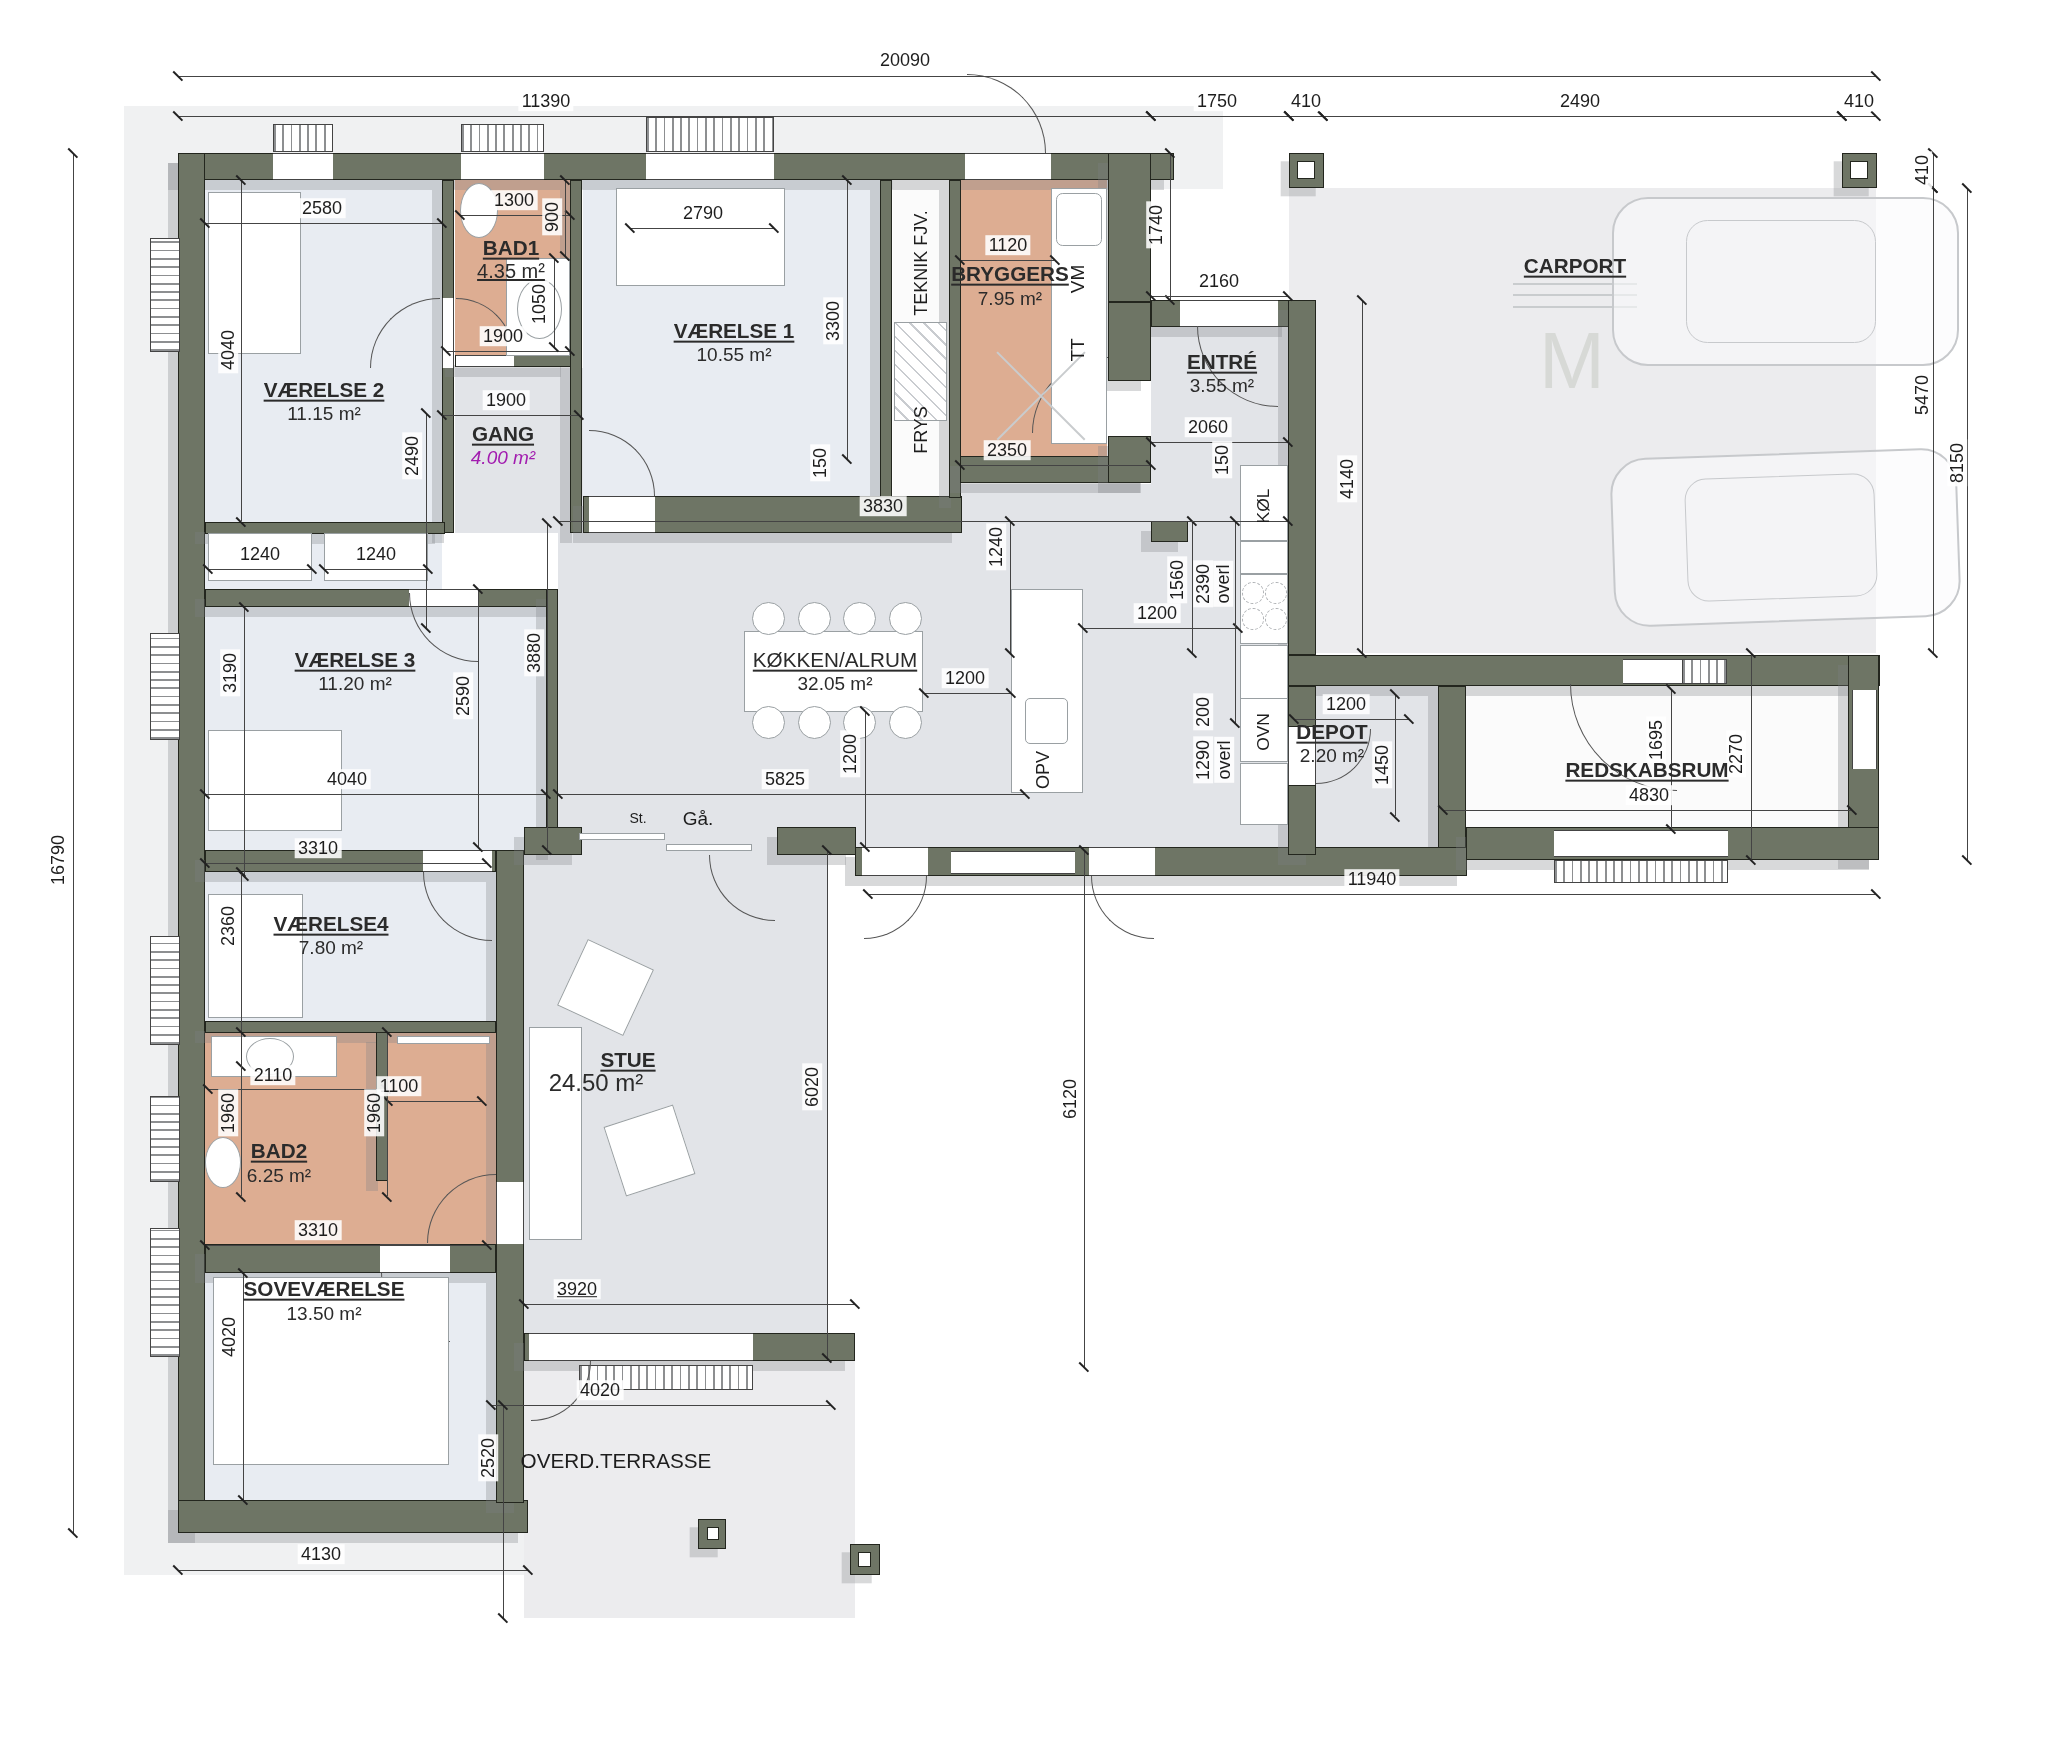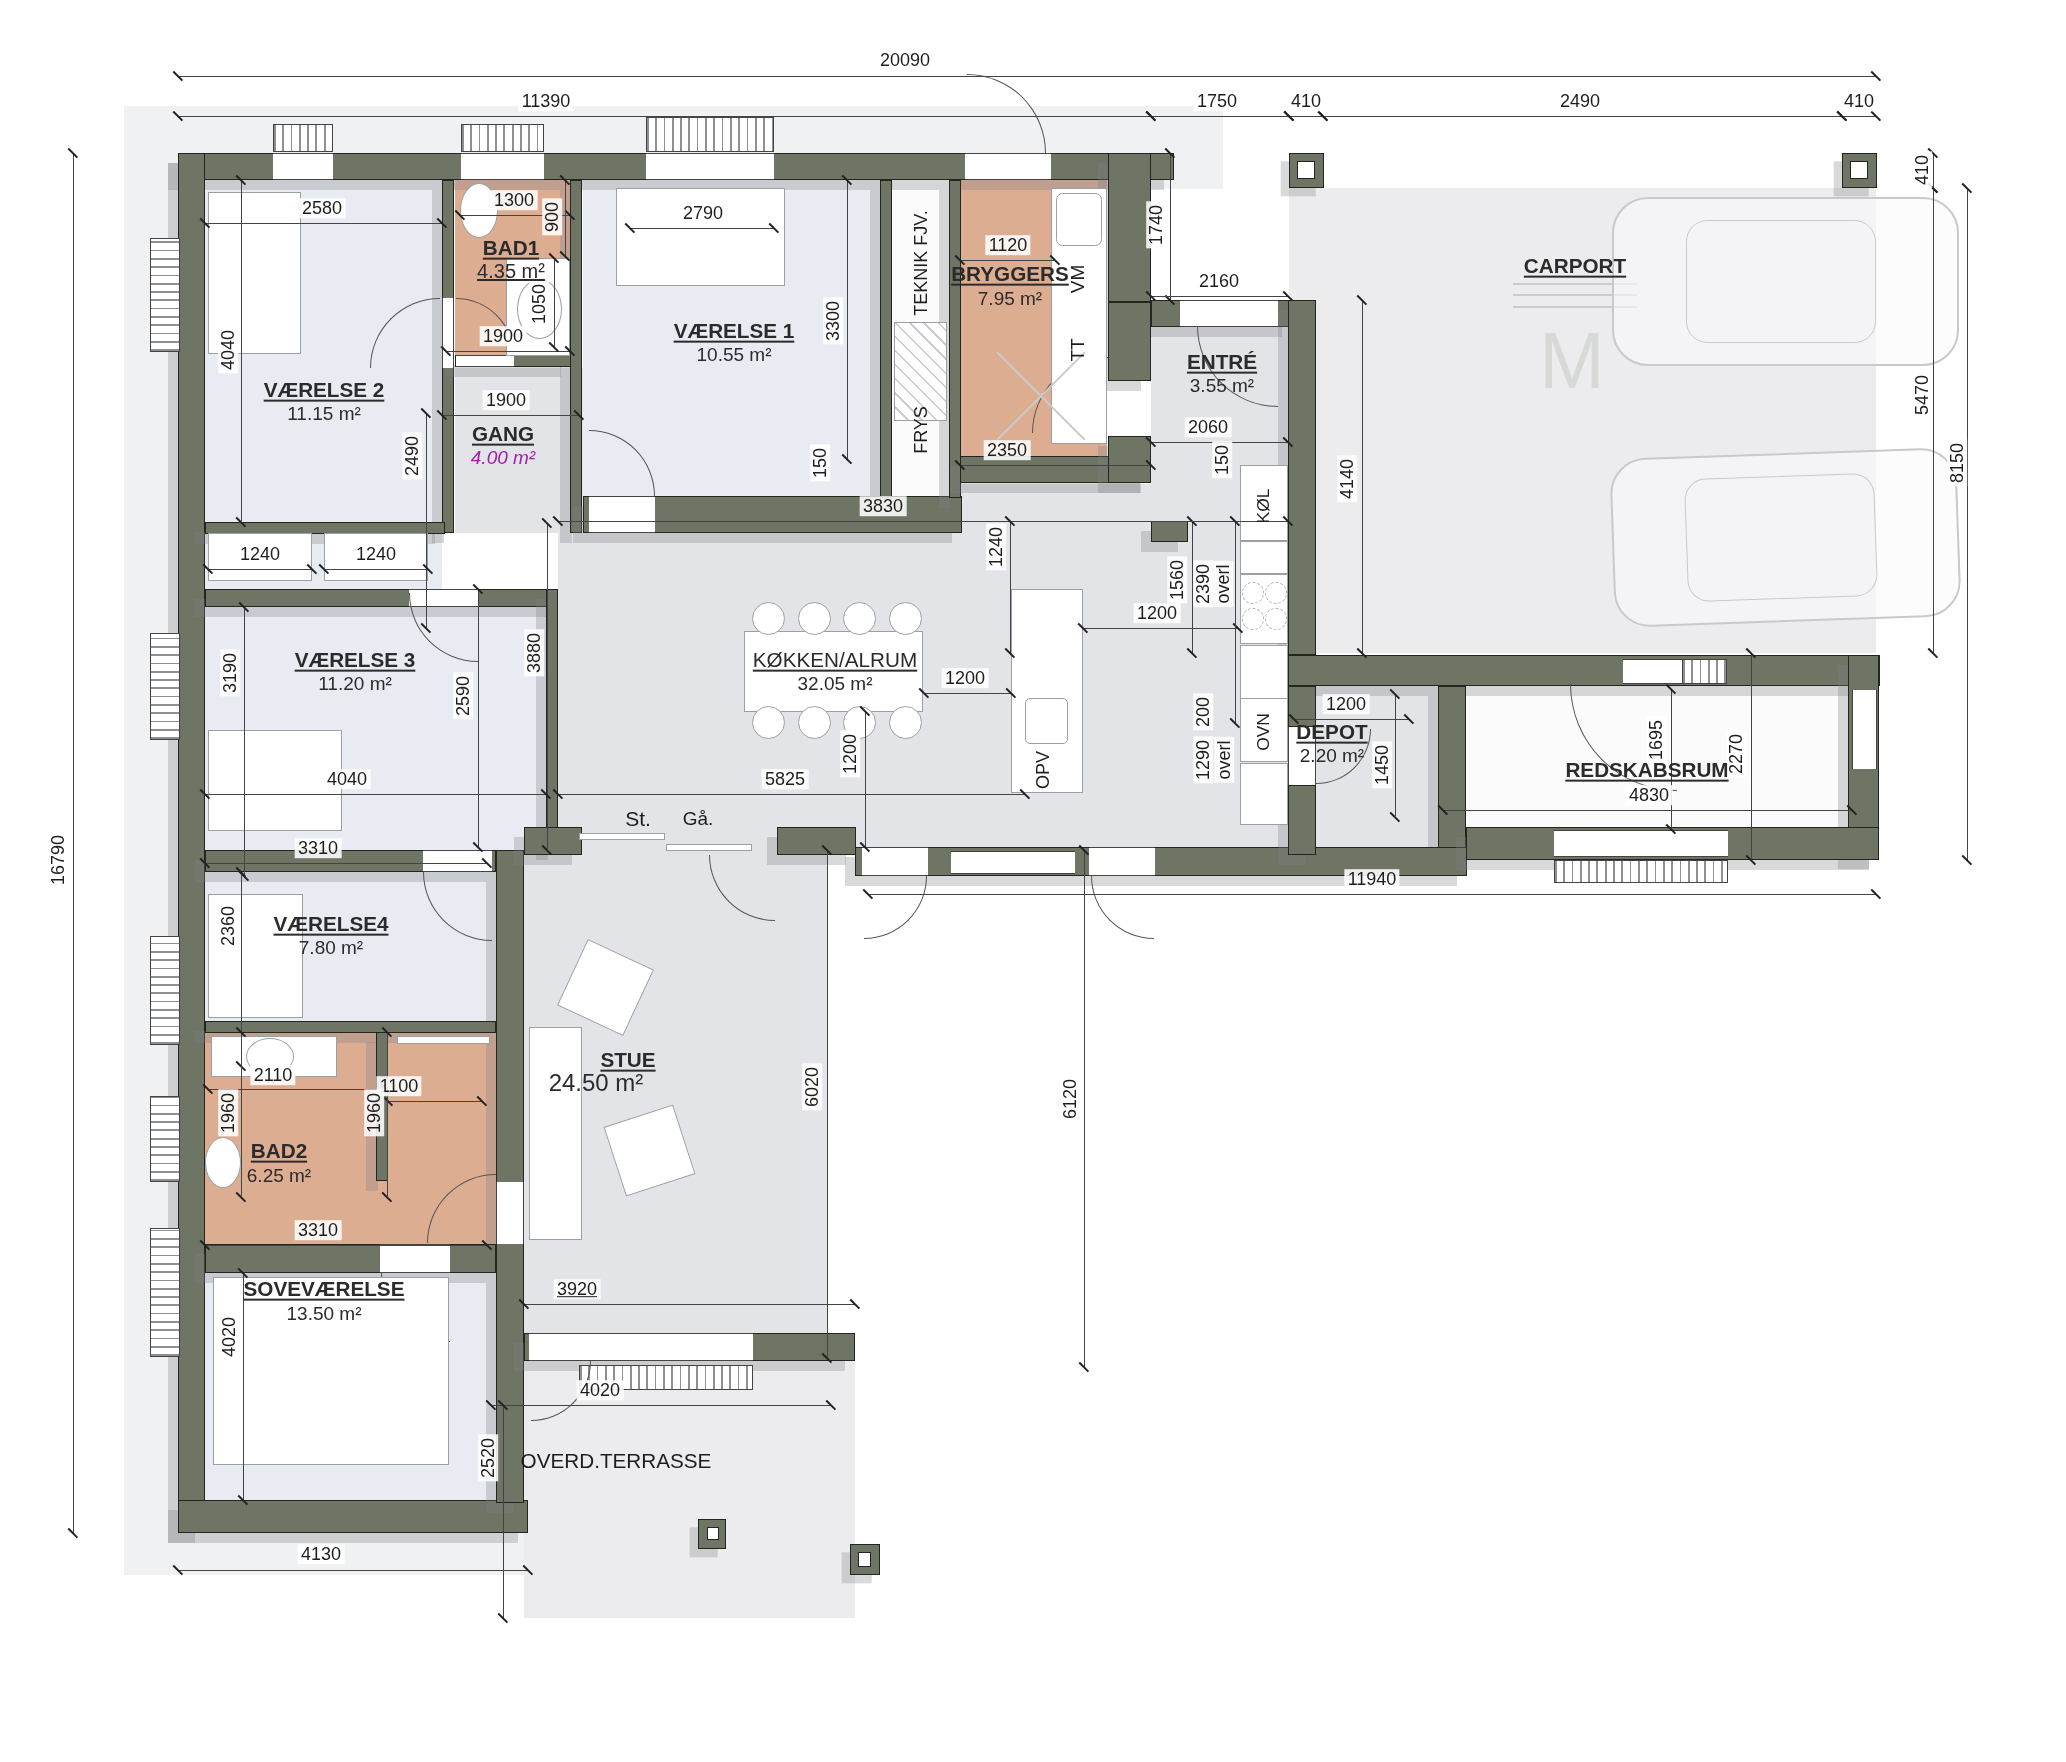--- a/index.html
+++ b/index.html
@@ -414,21 +414,21 @@
     <div style="left: 229px; top: 1337px; font-size: 18px; color: rgb(29, 29, 29); transform: translate(-50%, -50%) rotate(-90deg); white-space: nowrap; line-height: 1; background: rgba(255, 255, 255, 0.88); padding: 0.8px 3.3px;">4020</div>
     <div style="left: 812px; top: 1087px; font-size: 18px; color: rgb(29, 29, 29); transform: translate(-50%, -50%) rotate(-90deg); white-space: nowrap; line-height: 1; background: rgba(255, 255, 255, 0.88); padding: 0.8px 3.3px;">6020</div>
     <div style="left: 1070px; top: 1099px; font-size: 18px; color: rgb(29, 29, 29); transform: translate(-50%, -50%) rotate(-90deg); white-space: nowrap; line-height: 1; background: rgba(255, 255, 255, 0.88); padding: 0.8px 3.3px;">6120</div>
     <div style="left: 1372px; top: 879px; font-size: 18px; color: rgb(29, 29, 29); transform: translate(-50%, -50%); white-space: nowrap; line-height: 1; background: rgba(255, 255, 255, 0.88); padding: 0.8px 3.3px;">11940</div>
     <div style="left: 577px; top: 1289px; font-size: 18px; color: rgb(29, 29, 29); transform: translate(-50%, -50%); white-space: nowrap; line-height: 1; background: rgba(255, 255, 255, 0.88); padding: 0.8px 3.3px; text-decoration: underline;">3920</div>
     <div style="left: 600px; top: 1390px; font-size: 18px; color: rgb(29, 29, 29); transform: translate(-50%, -50%); white-space: nowrap; line-height: 1; background: rgba(255, 255, 255, 0.88); padding: 0.8px 3.3px;">4020</div>
     <div style="left: 488px; top: 1458px; font-size: 18px; color: rgb(29, 29, 29); transform: translate(-50%, -50%) rotate(-90deg); white-space: nowrap; line-height: 1; background: rgba(255, 255, 255, 0.88); padding: 0.8px 3.3px;">2520</div>
     <div style="left: 1656px; top: 740px; font-size: 18px; color: rgb(29, 29, 29); transform: translate(-50%, -50%) rotate(-90deg); white-space: nowrap; line-height: 1; background: rgba(255, 255, 255, 0.88); padding: 0.8px 3.3px;">1695</div>
     <div style="left: 1649px; top: 795px; font-size: 18px; color: rgb(29, 29, 29); transform: translate(-50%, -50%); white-space: nowrap; line-height: 1; background: rgba(255, 255, 255, 0.88); padding: 0.8px 3.3px;">4830</div>
     <div style="left: 616px; top: 1461px; font-size: 20.7px; color: rgb(29, 29, 29); transform: translate(-50%, -50%); white-space: nowrap; line-height: 1;">OVERD.TERRASSE</div>
-    <div style="left: 638px; top: 818px; font-size: 21px; color: rgb(29, 29, 29); transform: translate(-50%, -50%); white-space: nowrap; line-height: 1;">St.</div>
+    <div style="left: 638px; top: 818px; font-size: 14px; color: rgb(29, 29, 29); transform: translate(-50%, -50%); white-space: nowrap; line-height: 1;">St.</div>
     <div style="left: 698px; top: 818px; font-size: 19px; color: rgb(29, 29, 29); transform: translate(-50%, -50%); white-space: nowrap; line-height: 1;">Gå.</div>
     <div style="left: 1077px; top: 279px; font-size: 19px; color: rgb(29, 29, 29); transform: translate(-50%, -50%) rotate(-90deg); white-space: nowrap; line-height: 1;">VM</div>
     <div style="left: 1077px; top: 350px; font-size: 19px; color: rgb(29, 29, 29); transform: translate(-50%, -50%) rotate(-90deg); white-space: nowrap; line-height: 1;">TT</div>
     <div style="left: 1264px; top: 506px; font-size: 17.4px; color: rgb(29, 29, 29); transform: translate(-50%, -50%) rotate(-90deg); white-space: nowrap; line-height: 1;">KØL</div>
     <div style="left: 1264px; top: 732px; font-size: 17.4px; color: rgb(29, 29, 29); transform: translate(-50%, -50%) rotate(-90deg); white-space: nowrap; line-height: 1;">OVN</div>
     <div style="left: 1043px; top: 770px; font-size: 18px; color: rgb(29, 29, 29); transform: translate(-50%, -50%) rotate(-90deg); white-space: nowrap; line-height: 1;">OPV</div>
     <div style="left: 921px; top: 430px; font-size: 18px; color: rgb(29, 29, 29); transform: translate(-50%, -50%) rotate(-90deg); white-space: nowrap; line-height: 1;">FRYS</div>
     <div style="left: 921px; top: 263px; font-size: 18px; color: rgb(29, 29, 29); transform: translate(-50%, -50%) rotate(-90deg); white-space: nowrap; line-height: 1;">TEKNIK FJV.</div>
     <div style="left: 1572px; top: 360px; font-size: 79px; color: rgb(215, 217, 214); transform: translate(-50%, -50%); white-space: nowrap; line-height: 1;">M</div>
     <div style="left: 324px; top: 390px; font-size: 20.7px; color: rgb(43, 43, 43); transform: translate(-50%, -50%); white-space: nowrap; line-height: 1; text-decoration: underline; text-underline-offset: 3.3px; font-weight: bold;">VÆRELSE 2</div>

